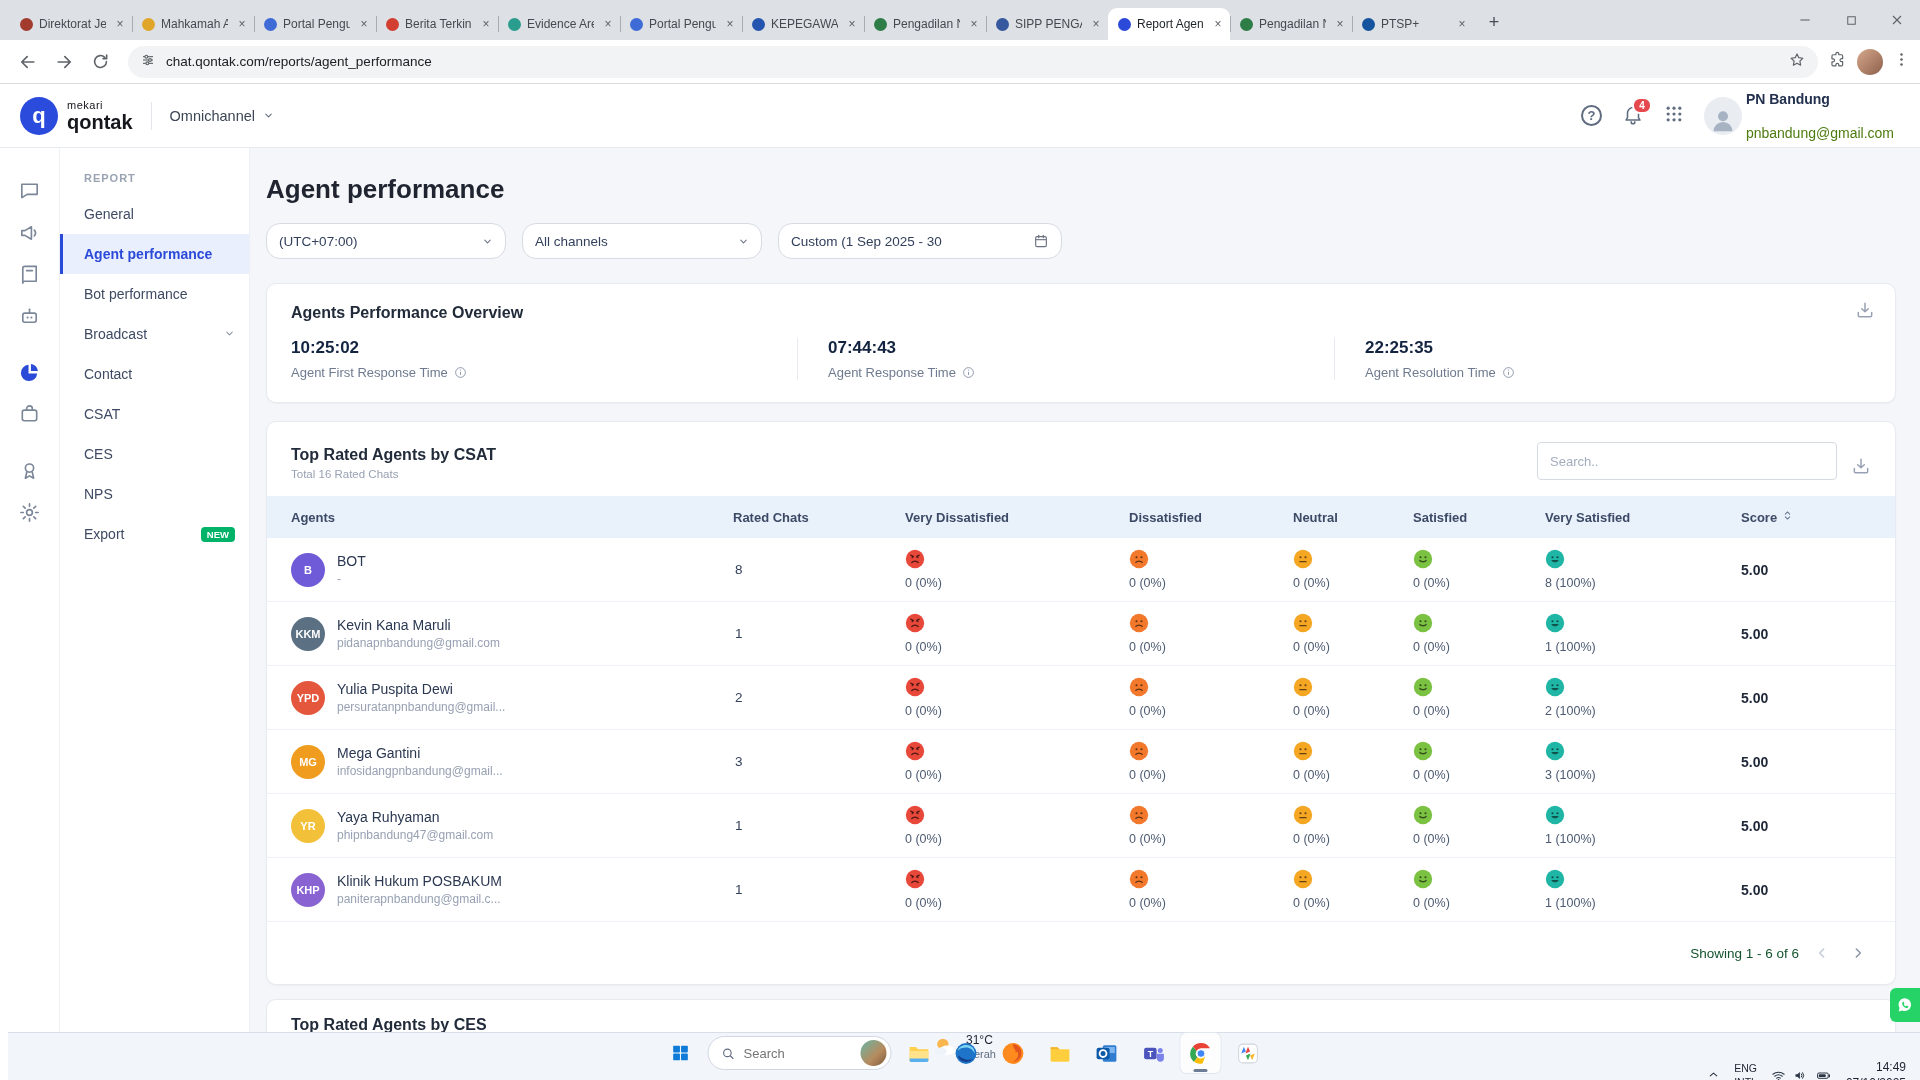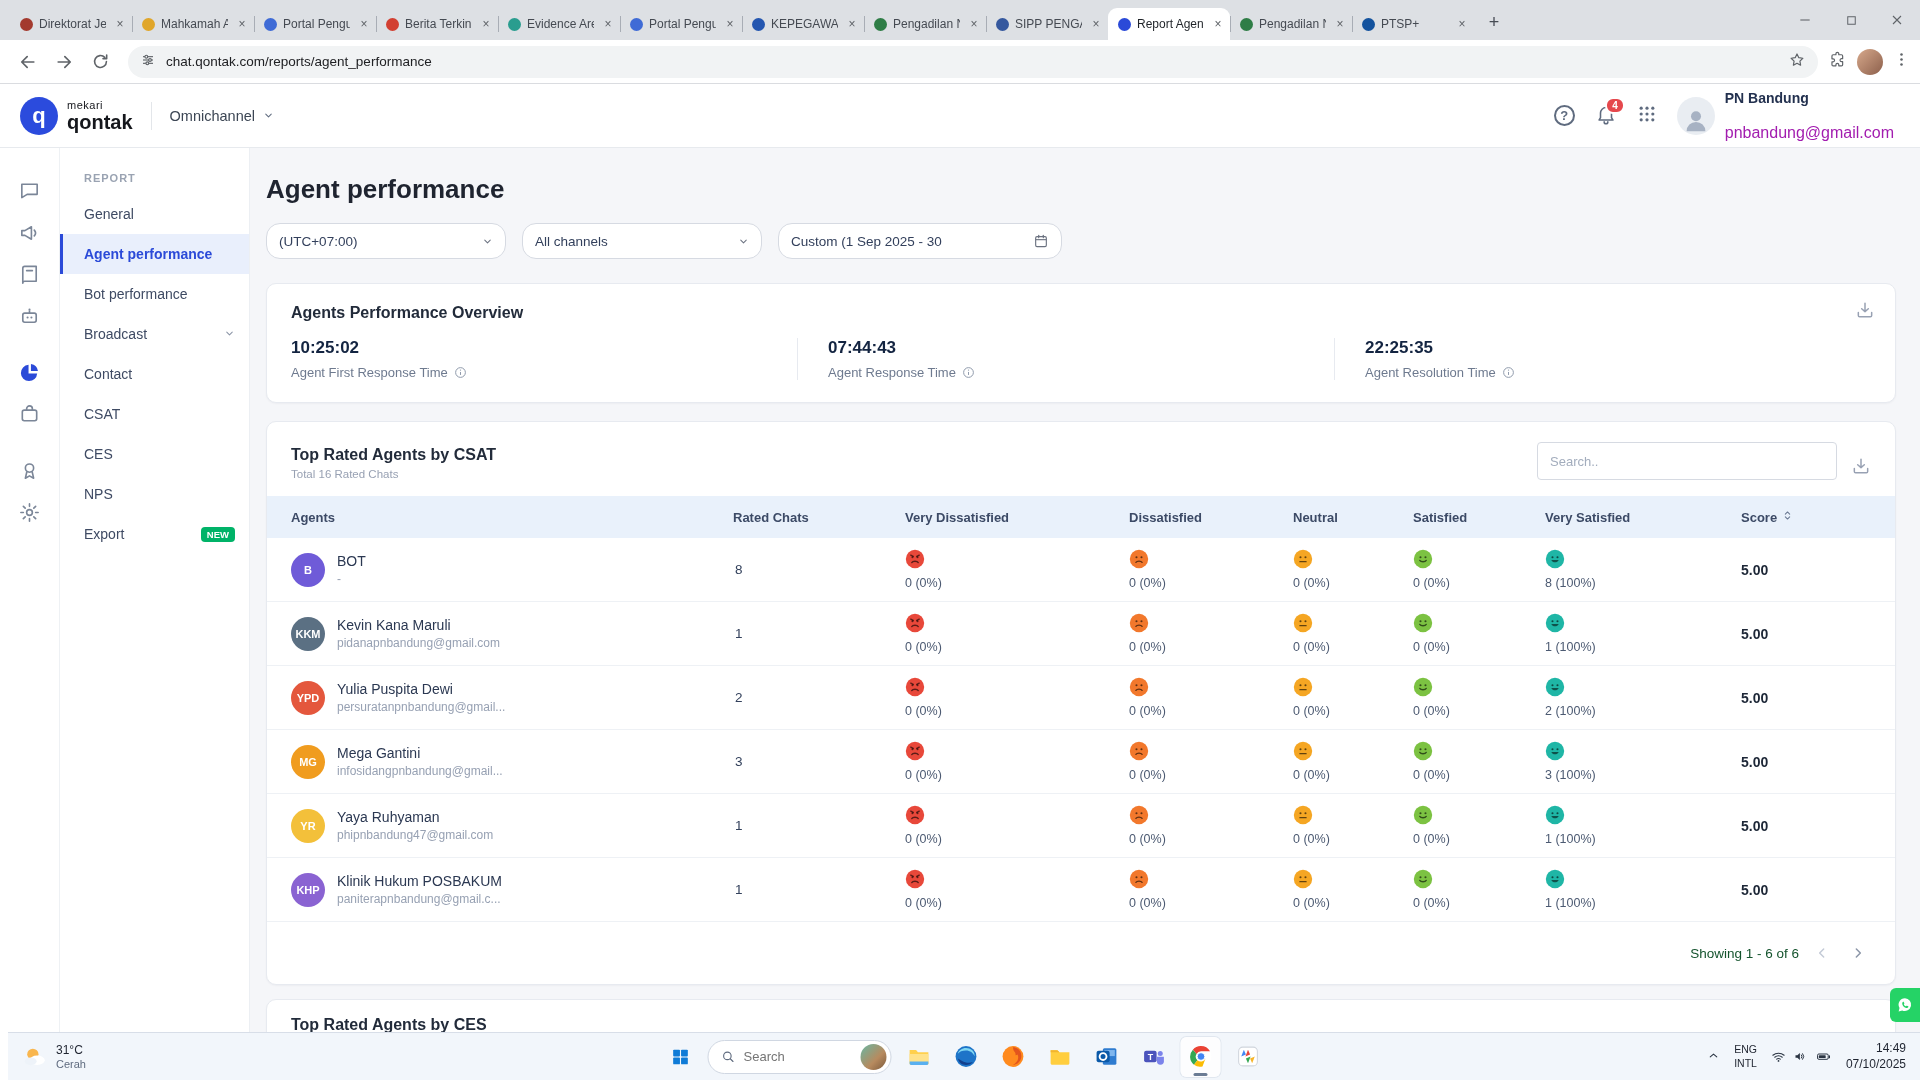--- a/index.html
+++ b/index.html
@@ -34,21 +34,21 @@
   .brand .b1 { font-size:11px; color:#15171c; letter-spacing:0.5px; }
   .brand .b2 { font-size:20px; font-weight:bold; color:#15171c; margin-top:1px; }
   .hdr-div { width:1px; height:28px; background:#e3e6ea; margin:0 18px; }
   .workspace { display:flex; align-items:center; gap:8px; font-size:14.5px; color:#3c4654; }
   .hdr-right { margin-left:auto; display:flex; align-items:center; gap:20px; }
   .help-ic { width:21px; height:21px; border-radius:50%; border:2px solid #5f6b7f; color:#5f6b7f; font-size:13px; font-weight:bold; display:flex; align-items:center; justify-content:center; }
   .bell-wrap { position:relative; }
   .badge { position:absolute; top:-6px; right:-8px; background:#e5484d; color:#fff; font-size:10px; font-weight:bold; border-radius:8px; padding:1px 5px; border:2px solid #fff; }
   .user-avatar { width:38px; height:38px; border-radius:50%; background:#e9edf2; overflow:hidden; display:flex; align-items:flex-end; justify-content:center; }
   .prof-name { font-size:14px; font-weight:bold; color:#23314f; }
-  .prof-mail { font-size:16px; color:#a21caf; margin-top:18px; }
+  .prof-mail { font-size:14px; color:#4d7c0f; margin-top:18px; }
 
   
   .app-body { display:flex; height:932px; }
   .rail { width:60px; background:#fff; border-right:1px solid #eef1f4; display:flex; flex-direction:column; align-items:center; padding-top:24px; position:relative; }
   .rail .ric { width:36px; height:36px; display:flex; align-items:center; justify-content:center; margin-bottom:6px; border-radius:8px; }
   .rail .ric.gap { margin-top:14px; }
   .rail-bottom { position:absolute; bottom:16px; }
 
   .sidebar { width:190px; background:#fff; border-right:1px solid #eceff3; position:relative; }
   .side-section { font-size:11px; font-weight:bold; color:#9aa3b2; letter-spacing:1px; padding:24px 0 10px 24px; }
@@ -98,21 +98,21 @@
   .cell-rate .cnt { font-size:12.5px; color:#4c5a72; margin-top:3px; }
   .cell-score { font-size:14px; font-weight:bold; color:#1d2737; padding-left:6px; }
   .pager { display:flex; justify-content:flex-end; align-items:center; gap:10px; padding:18px 24px; font-size:13.5px; color:#14532d; }
   .pg-btn { width:26px; height:26px; display:flex; align-items:center; justify-content:center; }
 
   .card-ces { margin-top:14px; padding:16px 24px 40px; }
 
   .whatsapp { position:absolute; right:0; top:988px; width:30px; height:34px; background:#25d366; border-radius:6px 0 0 6px; display:flex; align-items:center; justify-content:center; z-index:40; }
 
   
-  .taskbar { position:absolute; left:8px; right:0; bottom:0; height:48px; background:#f2f6fb; border-top:1px solid #d8dee8; display:flex; align-items:center; z-index:50; }
+  .taskbar { position:absolute; left:8px; right:0; bottom:0; height:48px; background:#f2f6fb; border-top:1px solid #d8dee8; display:flex; align-items:center; z-index:50;flex-direction:column; }
   .weather { display:flex; align-items:center; gap:8px; padding:0 14px; }
   .wtxt .t1 { font-size:12px; color:#1f2430; }
   .wtxt .t2 { font-size:11px; color:#5f6b7f; margin-top:1px; }
   .tb-center { position:absolute; left:50%; transform:translateX(-50%); display:flex; align-items:center; gap:7px; }
   .tb-icon { width:40px; height:40px; border-radius:6px; display:flex; align-items:center; justify-content:center; position:relative; }
   .tb-icon.active { background:rgba(255,255,255,.8); box-shadow:0 0 0 1px #e1e7ef; }
   .tb-icon.active::after { content:""; position:absolute; bottom:1px; width:14px; height:3px; border-radius:2px; background:#6b7c94; }
   .tb-search { width:184px; height:34px; background:#fff; border:1px solid #d0d7e2; border-radius:17px; display:flex; align-items:center; gap:8px; padding:0 4px 0 12px; }
   .tb-search input { border:none; outline:none; flex:1; font-size:13px; color:#5f6b7f; background:transparent; font-family:"Liberation Sans",sans-serif; width:80px; }
   .tb-search .simg { width:26px; height:26px; border-radius:50%; background:linear-gradient(135deg,#67b7a4,#b78a5e 60%,#7a5a3c); }
@@ -281,21 +281,21 @@
             <circle cx="12" cy="5" r="1.9"></circle>
             <circle cx="19" cy="5" r="1.9"></circle>
             <circle cx="5" cy="12" r="1.9"></circle>
             <circle cx="12" cy="12" r="1.9"></circle>
             <circle cx="19" cy="12" r="1.9"></circle>
             <circle cx="5" cy="19" r="1.9"></circle>
             <circle cx="12" cy="19" r="1.9"></circle>
             <circle cx="19" cy="19" r="1.9"></circle>
           </svg>
       </div>
-      <div style="display:flex;align-items:center;gap:10px">
+      <div style="display:flex;align-items:center;gap:4px">
         <div class="user-avatar">
             <svg width="30" height="30" viewBox="0 0 24 24">
               <circle cx="12" cy="9" r="4" fill="#a7b2c3"></circle>
               <path d="M4.5 21a7.5 7.5 0 0 1 15 0z" fill="#a7b2c3"></path>
             </svg>
           </div>
         <div>
           <div class="prof-name">PN Bandung</div>
           <div class="prof-mail">pnbandung@gmail.com</div>
         </div>

